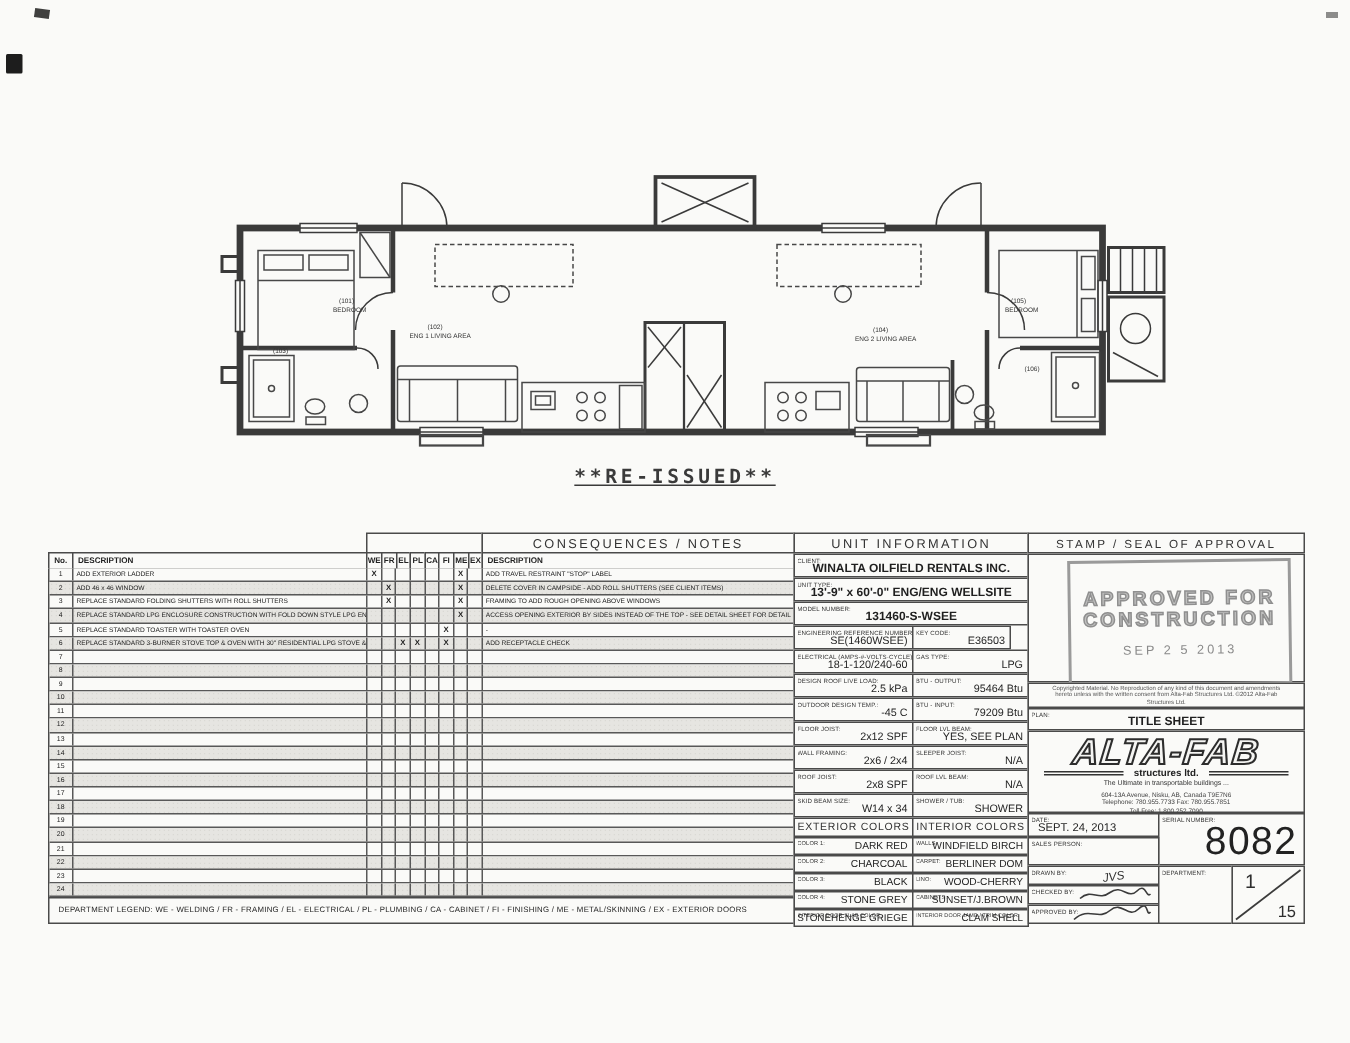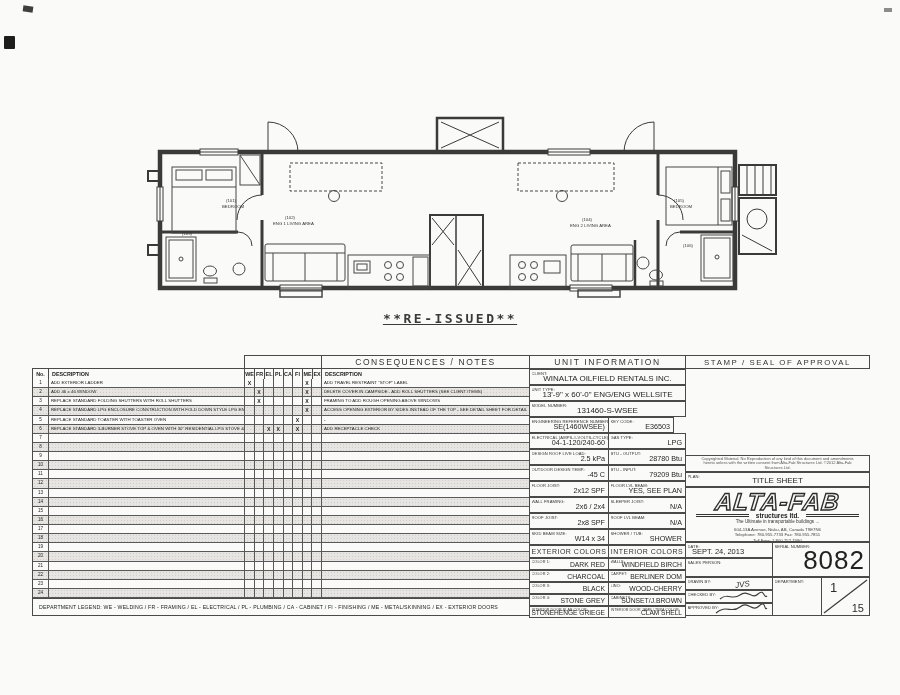--- a/index.html
+++ b/index.html
@@ -6,21 +6,21 @@
   body{width:900px;height:695px;background:#ffffff;font-family:"Liberation Sans",sans-serif;}
   .sheet{position:relative;width:900px;height:695px;background:#fafaf8;overflow:hidden;color:#2e2e2e;}
   .abs{position:absolute;box-sizing:border-box;}
   .box{position:absolute;box-sizing:border-box;border:1px solid #4a4a4a;background:#fafaf8;}
   .hdr{font-size:8.5px;letter-spacing:1.6px;display:flex;align-items:center;justify-content:center;color:#333;white-space:nowrap;}
   .sub{font-size:5.4px;font-weight:bold;display:flex;align-items:center;color:#222;}
   .sub.pad{padding-left:3px;}
   .sub.ctr{justify-content:center;padding-left:0;}
   .lbl{position:absolute;top:0.5px;left:1.5px;font-size:4.1px;color:#333;white-space:nowrap;letter-spacing:0.1px;max-width:98%;overflow:hidden;}
   .val{position:absolute;bottom:1px;right:3px;font-size:7.2px;color:#1f1f1f;white-space:nowrap;}
-  .val.ctr{left:0;right:0;text-align:center;}
+  .val.ctr{left:0;right:0;text-align:center;font-weight:bold;}
   .val.big{font-size:8px;}
   
   .rows{position:absolute;left:32px;top:379px;width:498px;height:219px;}
   .crow{display:flex;height:9.125px;border-bottom:1px solid #585858;box-sizing:border-box;}
   .crow .c{box-sizing:border-box;border-right:1px solid #585858;height:100%;overflow:hidden;white-space:nowrap;font-size:4.4px;line-height:8.5px;color:#222;}
   .crow .no{width:16px;text-align:center;font-size:4.6px;}
   .crow .desc{width:197px;padding-left:2px;}
   .crow .dept{width:9.625px;text-align:center;font-size:5.2px;font-weight:bold;line-height:8.8px;}
   .crow .note{width:208px;padding-left:2px;border-right:none;}
   .crow.shade{background:#e6e5e1;background-image:radial-gradient(#cfcec9 0.5px,transparent 0.6px);background-size:3px 3px;}
@@ -599,33 +599,33 @@
   <div class="box" style="left:529px;top:417px;width:80px;height:16px;">
     <span class="lbl">ENGINEERING REFERENCE NUMBER:</span>
     <span class="val">SE(1460WSEE)</span>
   </div>
   <div class="box" style="left:608px;top:417px;width:66px;height:16px;">
     <span class="lbl">KEY CODE:</span>
     <span class="val">E36503</span>
   </div>
   <div class="box" style="left:529px;top:433px;width:80px;height:16px;">
     <span class="lbl">ELECTRICAL (AMPS-#-VOLTS-CYCLE):</span>
-    <span class="val">04-1-120/240-60</span>
+    <span class="val">18-1-120/240-60</span>
   </div>
   <div class="box" style="left:608px;top:433px;width:78px;height:16px;">
     <span class="lbl">GAS TYPE:</span>
     <span class="val">LPG</span>
   </div>
   <div class="box" style="left:529px;top:449px;width:80px;height:16px;">
     <span class="lbl">DESIGN ROOF LIVE LOAD:</span>
     <span class="val">2.5 kPa</span>
   </div>
   <div class="box" style="left:608px;top:449px;width:78px;height:16px;">
     <span class="lbl">BTU - OUTPUT:</span>
-    <span class="val">28780 Btu</span>
+    <span class="val">95464 Btu</span>
   </div>
   <div class="box" style="left:529px;top:465px;width:80px;height:16px;">
     <span class="lbl">OUTDOOR DESIGN TEMP.:</span>
     <span class="val">-45 C</span>
   </div>
   <div class="box" style="left:608px;top:465px;width:78px;height:16px;">
     <span class="lbl">BTU - INPUT:</span>
     <span class="val">79209 Btu</span>
   </div>
   <div class="box" style="left:529px;top:481px;width:80px;height:16px;">
@@ -696,20 +696,27 @@
   </div>
   <div class="box" style="left:529px;top:606px;width:80px;height:12px;">
     <span class="lbl" style="font-size:3.6px;">INTERIOR DOOR SLAB COLOR:</span>
     <span class="val" style="font-size:6.6px;">STONEHENGE GRIEGE</span>
   </div>
   <div class="box" style="left:608px;top:606px;width:78px;height:12px;">
     <span class="lbl" style="font-size:3.6px;">INTERIOR DOOR JAMB / TRIM COLOR:</span>
     <span class="val" style="font-size:6.6px;">CLAM SHELL</span>
   </div>
 
+  <div class="box" style="left:685px;top:369px;width:185px;height:86px;">
+    <div class="stampbox" style="left:26px;top:3px;">
+      <div class="stamptxt">APPROVED FOR</div>
+      <div class="stamptxt">CONSTRUCTION</div>
+      <div class="stampdate">SEP 2 5 2013</div>
+    </div>
+  </div>
   <div class="box" style="left:685px;top:455px;width:185px;height:17px;display:flex;align-items:center;justify-content:center;">
     <div class="copy">Copyrighted Material. No Reproduction of any kind of this document and amendments hereto unless with the written consent from Alta-Fab Structures Ltd.  ©2012 Alta-Fab Structures Ltd.</div>
   </div>
   <div class="box" style="left:685px;top:472px;width:185px;height:15px;">
     <span class="lbl">PLAN:</span>
     <span class="val ctr big">TITLE SHEET</span>
   </div>
   <div class="box" style="left:685px;top:487px;width:185px;height:55px;padding:2px 6px;">
     <div class="logo-big">ALTA-FAB</div>
     <div class="logo-row">

